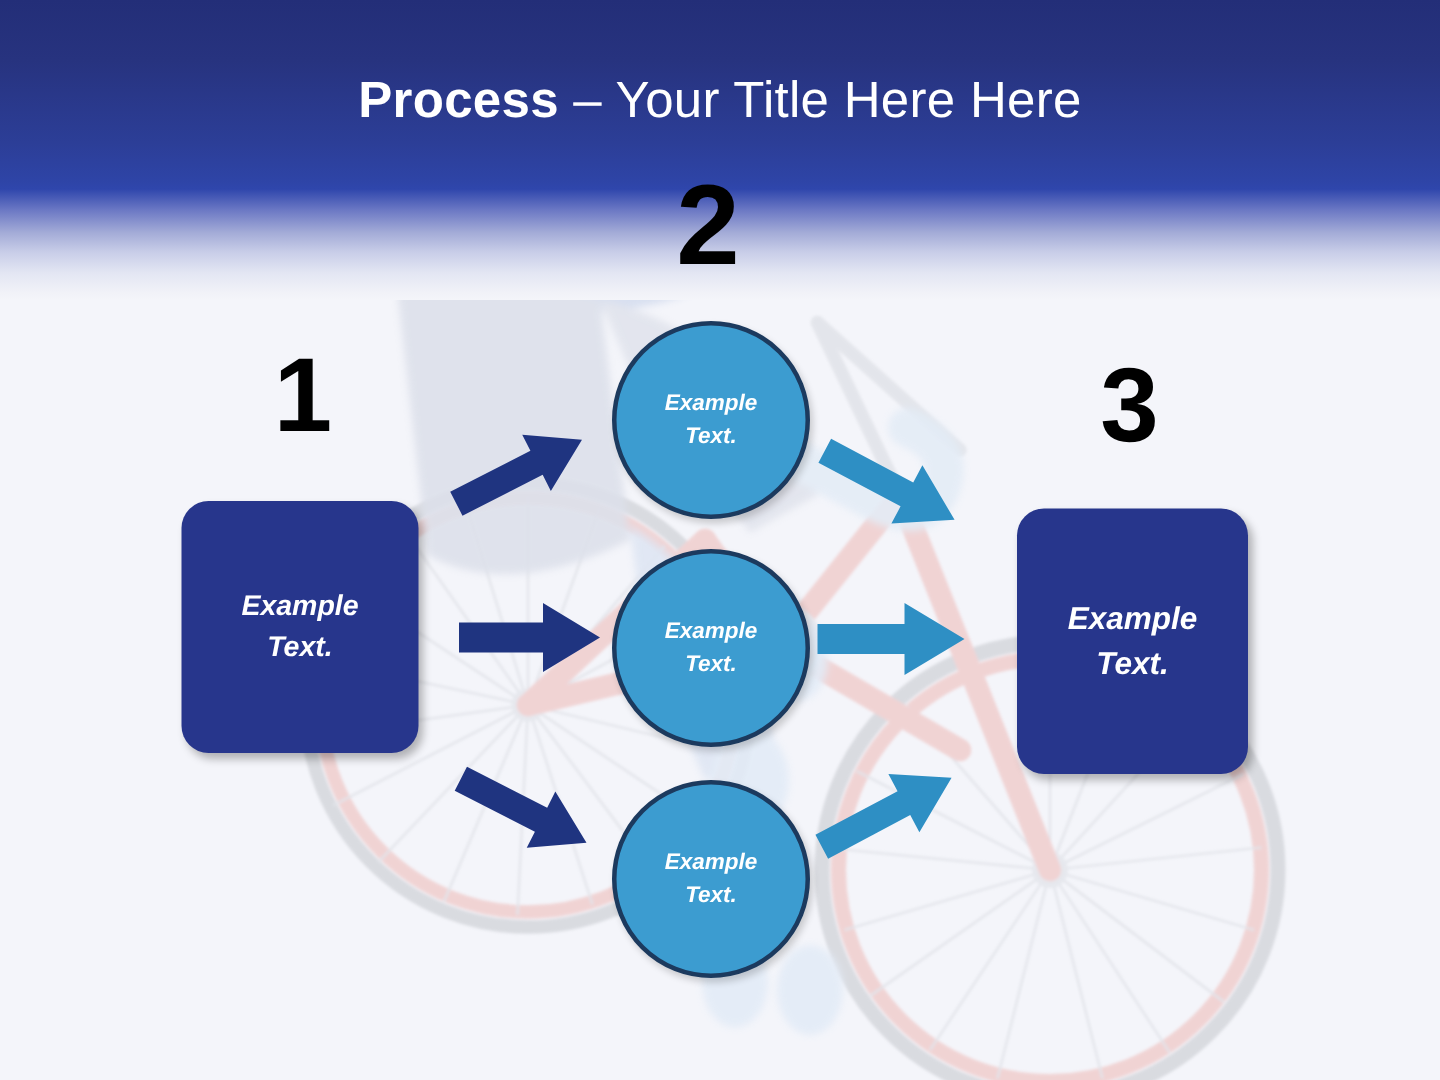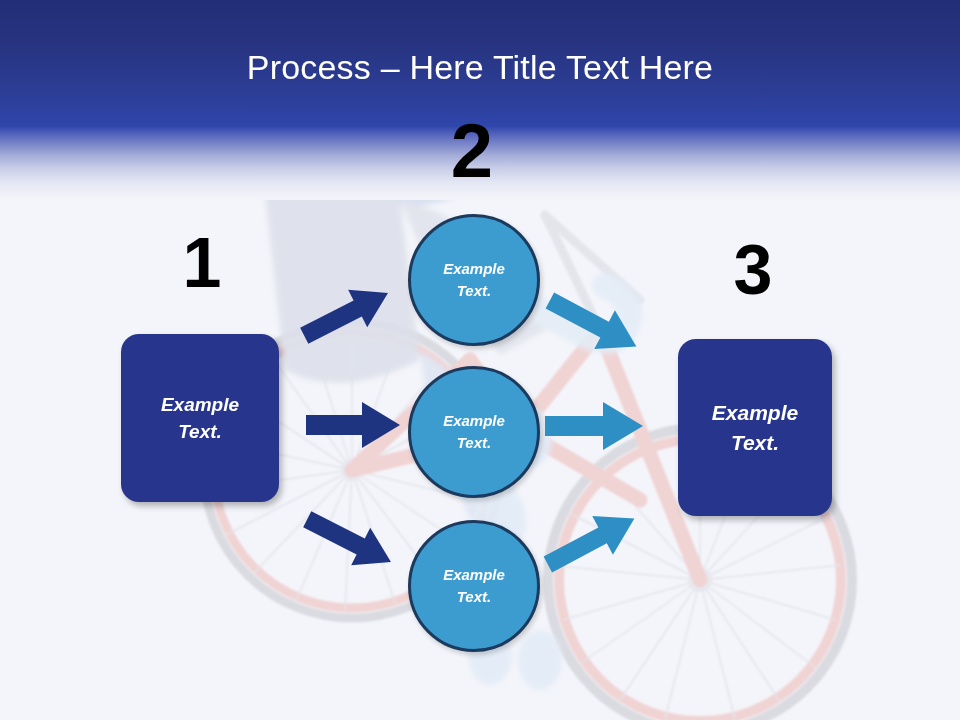--- a/index.html
+++ b/index.html
@@ -48,21 +48,21 @@
     position: absolute;
     left: 0; top: 47px;
     width: 960px;
     text-align: center;
     color: #FFFFFF;
     font-size: 34px;
     line-height: 40px;
     letter-spacing: 0.2px;
     white-space: nowrap;
   }
-  .header-title .bold { font-weight: normal; }
+  .header-title .bold { font-weight: bold; }
   .header-title .rest { font-weight: normal; }
 
   
   .step-num {
     position: absolute;
     color: #000000;
     font-weight: bold;
     font-size: 70px;
     line-height: 70px;
     text-align: center;
@@ -224,21 +224,21 @@
         <ellipse cx="500" cy="520" rx="26" ry="34" fill="#BBD6F0"></ellipse>
         <ellipse cx="490" cy="655" rx="22" ry="30" fill="#BBD6F0"></ellipse>
         <ellipse cx="540" cy="660" rx="22" ry="30" fill="#BBD6F0"></ellipse>
         <ellipse cx="530" cy="440" rx="22" ry="28" fill="#BBD6F0"></ellipse>
       </g>
     </g>
   </svg>
 
   <div class="header-band"></div>
   <div class="header-title">
-    <span class="bold">Process</span><span class="rest"> – Here Title Text Here</span>
+    <span class="bold">Process</span><span class="rest"> – Your Title Here Here</span>
   </div>
 
   <div class="step-num" id="num1">1</div>
   <div class="step-num" id="num2">2</div>
   <div class="step-num" id="num3">3</div>
 
   <div class="nav-box" id="box1">
     <div>
       <div>Example</div>
       <div>Text.</div>

